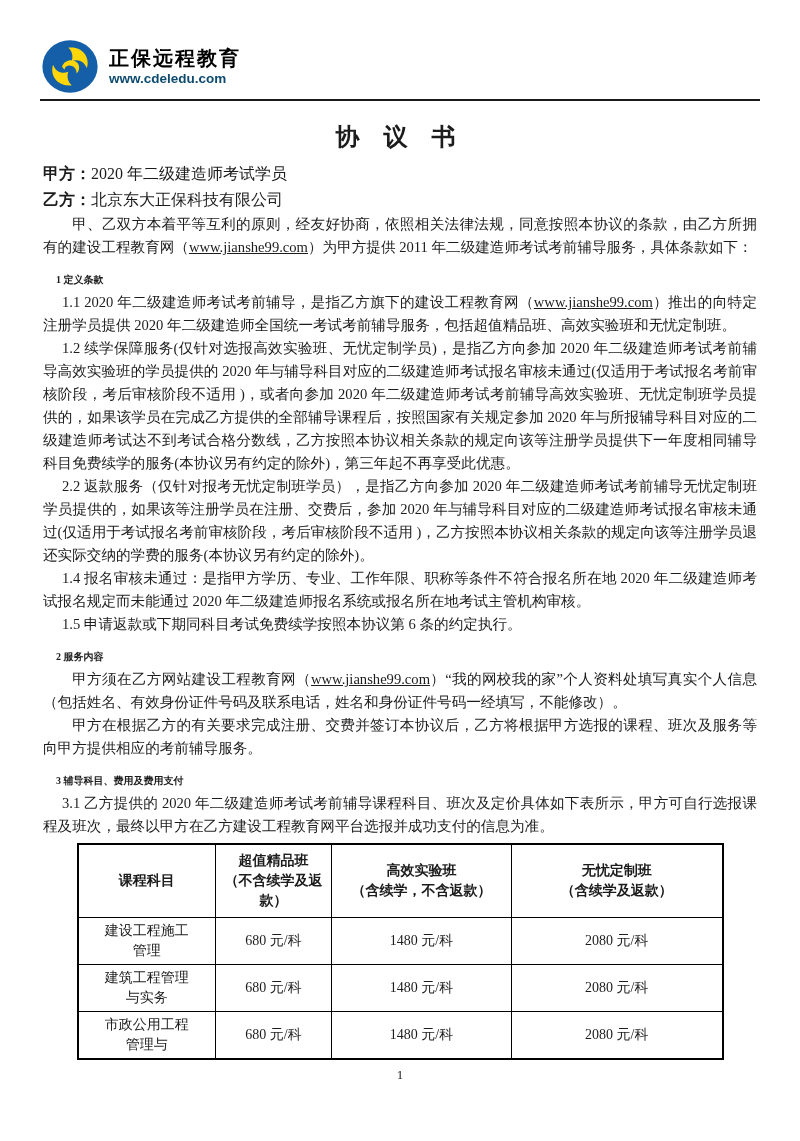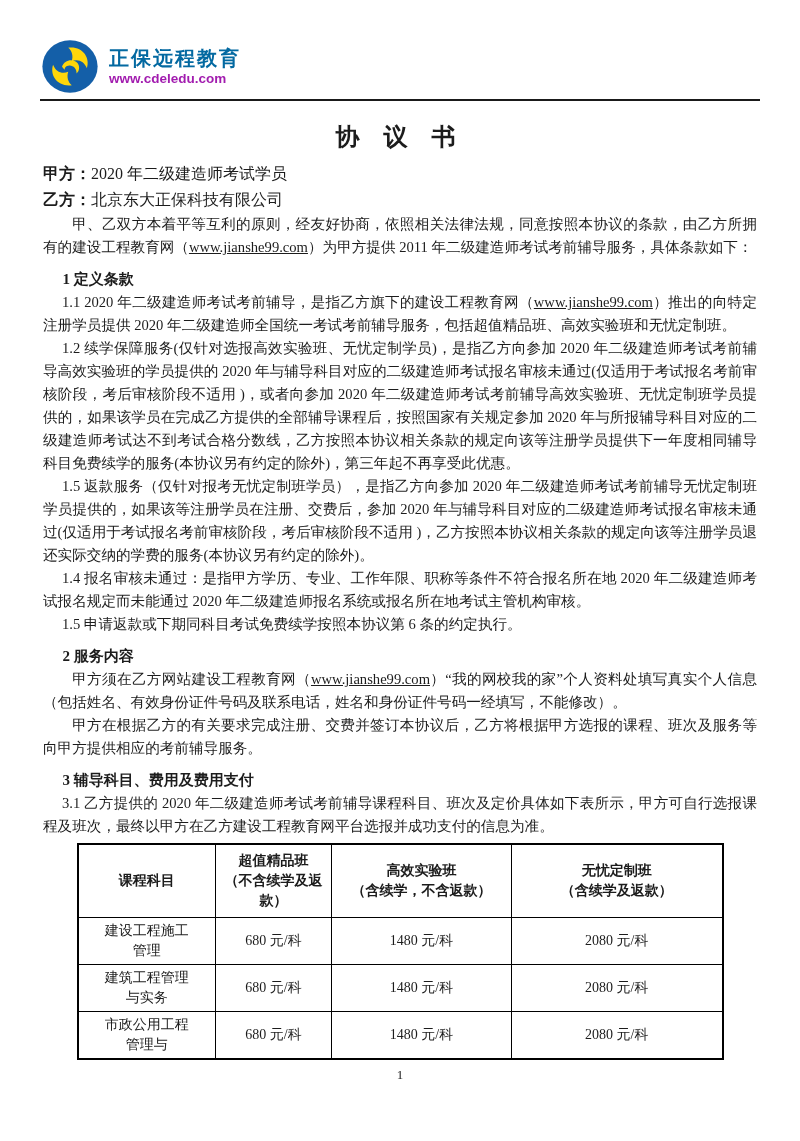--- a/index.html
+++ b/index.html
@@ -9,41 +9,41 @@
     font-family: "Liberation Serif", "DejaVu Serif", serif;
     color: #1c1c1c; overflow: hidden; position: relative;
   }
   
   .header { padding: 38px 40px 0 40px; }
   .brand { display: flex; align-items: center; gap: 9px; }
   .brand-logo { flex: 0 0 auto; }
   .brand-text { display: flex; flex-direction: column; line-height: 1.1; }
   .brand-name {
     font-family: "Liberation Sans", "DejaVu Sans", sans-serif;
-    font-weight: bold; font-size: 20px; letter-spacing: 2px; color: #0369a1;
+    font-weight: bold; font-size: 20px; letter-spacing: 2px; color: #000000;
   }
   .brand-url {
     font-family: "Liberation Sans", "DejaVu Sans", sans-serif;
-    font-weight: bold; font-size: 13.5px; color: #a21caf; margin-top: 3px;
+    font-weight: bold; font-size: 13.5px; color: #0c4a6e; margin-top: 3px;
   }
   .rule { border-top: 2px solid #1a1a1a; margin-top: 4px; }
   
   .content { padding: 0 43px; }
   .doc-title {
     text-align: center; font-weight: bold; font-size: 24px;
     letter-spacing: 9px; margin: 20px 0 8px 0;
   }
   .parties { margin-top: 8px; font-size: 16px; line-height: 26px; }
   .party-label { font-weight: bold; }
   p.para { margin: 0; font-size: 14.6px; line-height: 23px; text-align: justify; }
   .indent { text-indent: 2em; }
   .num-indent { text-indent: 1.3em; }
   .intro { margin-top: 14px; }
   .sec-head {
-    font-weight: bold; font-size: 15px; line-height: 23px;
+    font-weight: bold; font-size: 10px; line-height: 23px;
     margin: 9px 0 0 1.3em;
   }
   .url { text-decoration: underline; }
   .bold { font-weight: normal; }
   
   table.pricing {
     width: 645px; margin: 5px auto 0 auto; border-collapse: collapse;
     border: 2px solid #000; table-layout: fixed;
     font-size: 14px;
   }
@@ -89,21 +89,21 @@
     </div>
 
     <p class="para indent intro"><span>甲、乙双方本着平等互利的原则，经友好协商，依照相关法律法规，同意按照本协议的条款，由乙方所拥有的建设工程教育网（</span><span class="url">www.jianshe99.com</span><span>）为甲方提供 2011 年二级建造师考试考前辅导服务，具体条款如下：</span></p>
 
     <div class="sec-head">1 定义条款</div>
 
     <p class="para num-indent"><span>1.1 2020 年二级建造师考试考前辅导，是指乙方旗下的建设工程教育网（</span><span class="url">www.jianshe99.com</span><span>）推出的向特定注册学员提供 2020 年二级建造师全国统一考试考前辅导服务，包括超值精品班、高效实验班和无忧定制班。</span></p>
 
     <p class="para num-indent"><span>1.2 续学保障服务</span><span class="bold">(仅针对选报高效实验班、无忧定制学员)</span><span>，是指乙方向参加 2020 年二级建造师考试考前辅导高效实验班的学员提供的 2020 年与辅导科目对应的二级建造师考试报名审核未通过(仅适用于考试报名考前审核阶段，考后审核阶段不适用 )，或者向参加 2020 年二级建造师考试考前辅导高效实验班、无忧定制班学员提供的，如果该学员在完成乙方提供的全部辅导课程后，按照国家有关规定参加 2020 年与所报辅导科目对应的二级建造师考试达不到考试合格分数线，乙方按照本协议相关条款的规定向该等注册学员提供下一年度相同辅导科目免费续学的服务(本协议另有约定的除外)，第三年起不再享受此优惠。</span></p>
 
-    <p class="para num-indent"><span>1.5 返款服务</span><span class="bold">（仅针对报考无忧定制班学员）</span><span>，是指乙方向参加 2020 年二级建造师考试考前辅导无忧定制班学员提供的，如果该等注册学员在注册、交费后，参加 2020 年与辅导科目对应的二级建造师考试报名审核未通过(仅适用于考试报名考前审核阶段，考后审核阶段不适用 )，乙方按照本协议相关条款的规定向该等注册学员退还实际交纳的学费的服务(本协议另有约定的除外)。</span></p>
+    <p class="para num-indent"><span>2.2 返款服务</span><span class="bold">（仅针对报考无忧定制班学员）</span><span>，是指乙方向参加 2020 年二级建造师考试考前辅导无忧定制班学员提供的，如果该等注册学员在注册、交费后，参加 2020 年与辅导科目对应的二级建造师考试报名审核未通过(仅适用于考试报名考前审核阶段，考后审核阶段不适用 )，乙方按照本协议相关条款的规定向该等注册学员退还实际交纳的学费的服务(本协议另有约定的除外)。</span></p>
 
     <p class="para num-indent">1.4 报名审核未通过：是指甲方学历、专业、工作年限、职称等条件不符合报名所在地 2020 年二级建造师考试报名规定而未能通过 2020 年二级建造师报名系统或报名所在地考试主管机构审核。</p>
     <p class="para num-indent">1.5 申请返款或下期同科目考试免费续学按照本协议第 6 条的约定执行。</p>
 
     <div class="sec-head">2  服务内容</div>
 
     <p class="para indent"><span>甲方须在乙方网站建设工程教育网（</span><span class="url">www.jianshe99.com</span><span>）“我的网校我的家”个人资料处填写真实个人信息（包括姓名、有效身份证件号码及联系电话，姓名和身份证件号码一经填写，不能修改）。</span></p>
 
     <p class="para indent">甲方在根据乙方的有关要求完成注册、交费并签订本协议后，乙方将根据甲方选报的课程、班次及服务等向甲方提供相应的考前辅导服务。</p>
 

